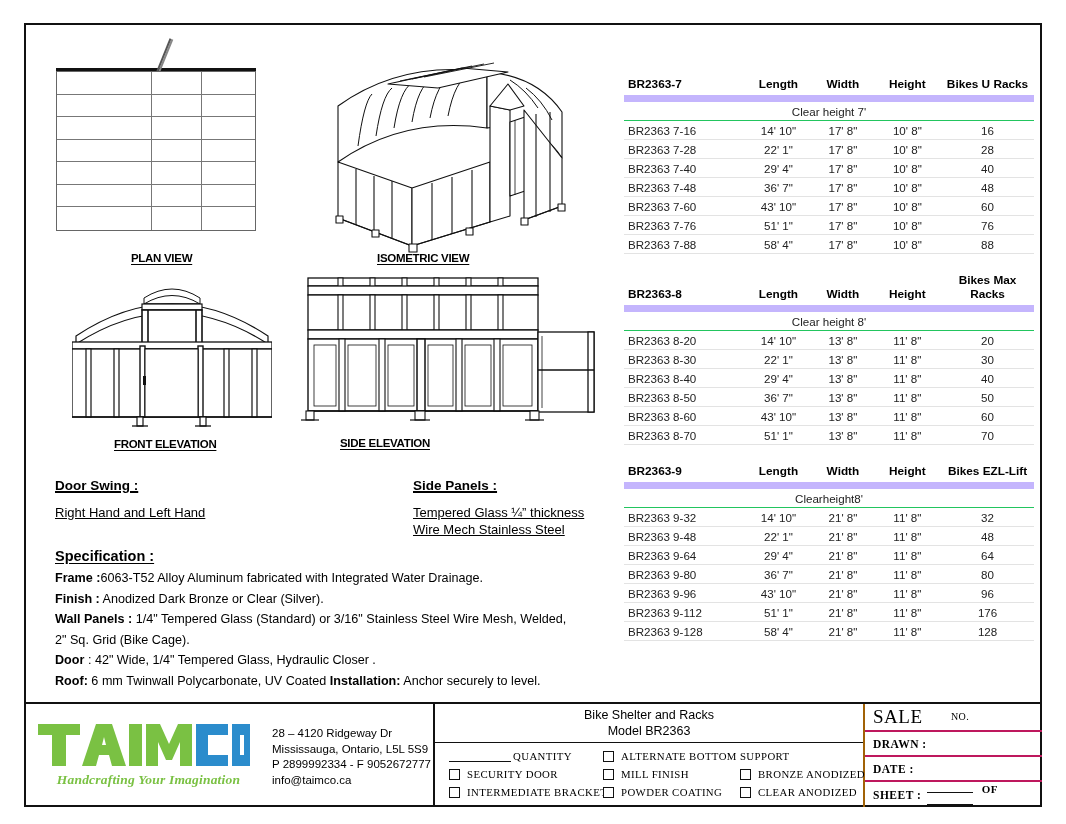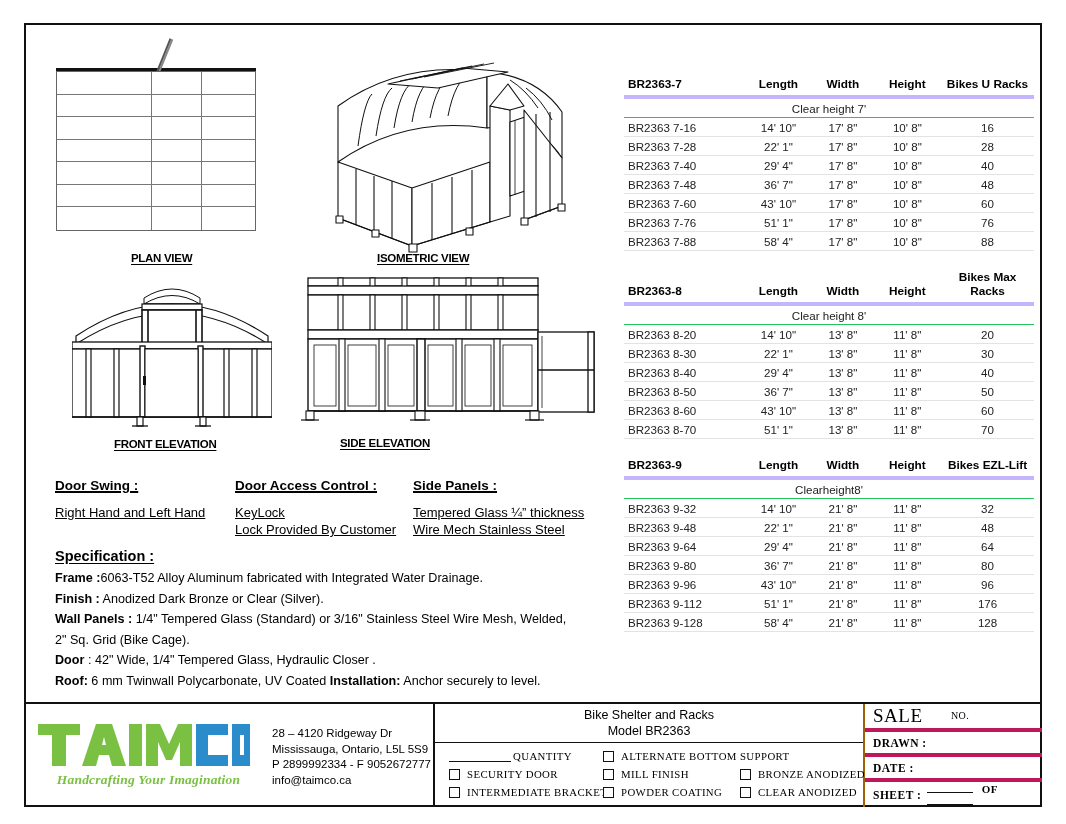--- a/index.html
+++ b/index.html
@@ -59,21 +59,21 @@
     text-underline-offset:2px;margin-top:2px;margin-bottom:4px;
   }
   .spec-body-line{font-size:12.6px;line-height:20.5px;}
   .spec-body-line b{font-weight:bold;}
 
   
   #tables{position:absolute;left:624px;top:74px;width:410px;}
   table.spec-table{border-collapse:collapse;width:410px;font-size:11.6px;}
   table.spec-table th{
     font-weight:bold;font-size:11.8px;padding:3px 0 4px 0;
-    border-bottom:4px solid #c4b5fd;vertical-align:bottom;
+    border-bottom:7px solid #c4b5fd;vertical-align:bottom;
   }
   table.spec-table th.model{text-align:left;width:118px;padding-left:4px;}
   table.spec-table th.len{text-align:center;width:68px;}
   table.spec-table th.wid{text-align:center;width:62px;}
   table.spec-table th.hgt{text-align:center;width:68px;}
   table.spec-table th.bikes{text-align:center;width:94px;}
   table.spec-table td{
     padding:2.5px 0;border-bottom:1px solid #e3e3e3;
     font-size:11.6px;color:#222;
   }
@@ -109,21 +109,21 @@
   }
   #tb-options{position:relative;height:63px;
     font-family:"Liberation Serif", serif;font-size:10.8px;letter-spacing:0.4px;}
   .opt{position:absolute;display:flex;align-items:center;white-space:nowrap;}
   .cbx{width:11px;height:11px;border:1.3px solid #111;margin-right:7px;
     box-sizing:border-box;background:#fff;flex:none;}
   .qty-line{display:inline-block;width:62px;border-bottom:1.3px solid #111;
     margin-right:2px;height:10px;}
 
   #tb-right{position:absolute;left:841px;top:0;width:177px;height:103px;}
-  .tb-field{border-bottom:4px solid #be185d;box-sizing:border-box;position:relative;
+  .tb-field{border-bottom:2px solid #be185d;box-sizing:border-box;position:relative;
     font-family:"Liberation Serif", serif;}
   #f-sale{height:28px;}
   #f-drawn{height:25px;}
   #f-date{height:25px;}
   #f-sheet{height:25px;border-bottom:none;}
   .fld-lbl{position:absolute;left:8px;top:50%;transform:translateY(-50%);
     font-size:11.5px;letter-spacing:0.5px;font-weight:bold;}
   #sale-big{position:absolute;left:8px;top:50%;transform:translateY(-50%);
     font-size:19px;font-family:"Liberation Serif", serif;letter-spacing:0.5px;}
   #sale-no{position:absolute;left:66px;top:50%;transform:translateY(-52%);
@@ -328,25 +328,20 @@
   <div class="view-label" style="left:314px;top:425px;">SIDE ELEVATION</div>
 </div>
 
 <div id="spec-block">
 
   <div class="spec-cols">
     <div class="spec-col c1">
       <div class="spec-head">Door Swing :</div>
       <div class="spec-line">Right Hand and Left Hand</div>
     </div>
-    <div class="spec-col c2">
-      <div class="spec-head">Door Access Control :</div>
-      <div class="spec-line">KeyLock</div>
-      <div class="spec-line">Lock Provided By Customer</div>
-    </div>
     <div class="spec-col c3">
       <div class="spec-head">Side Panels :</div>
       <div class="spec-line">Tempered Glass ¼” thickness</div>
       <div class="spec-line">Wire Mech Stainless Steel</div>
     </div>
   </div>
 
   <div id="specification-title">Specification :</div>
   <div id="spec-lines">
       <div class="spec-body-line"><b>Frame :</b><span>6063-T52 Alloy Aluminum fabricated with Integrated Water Drainage.</span></div>

